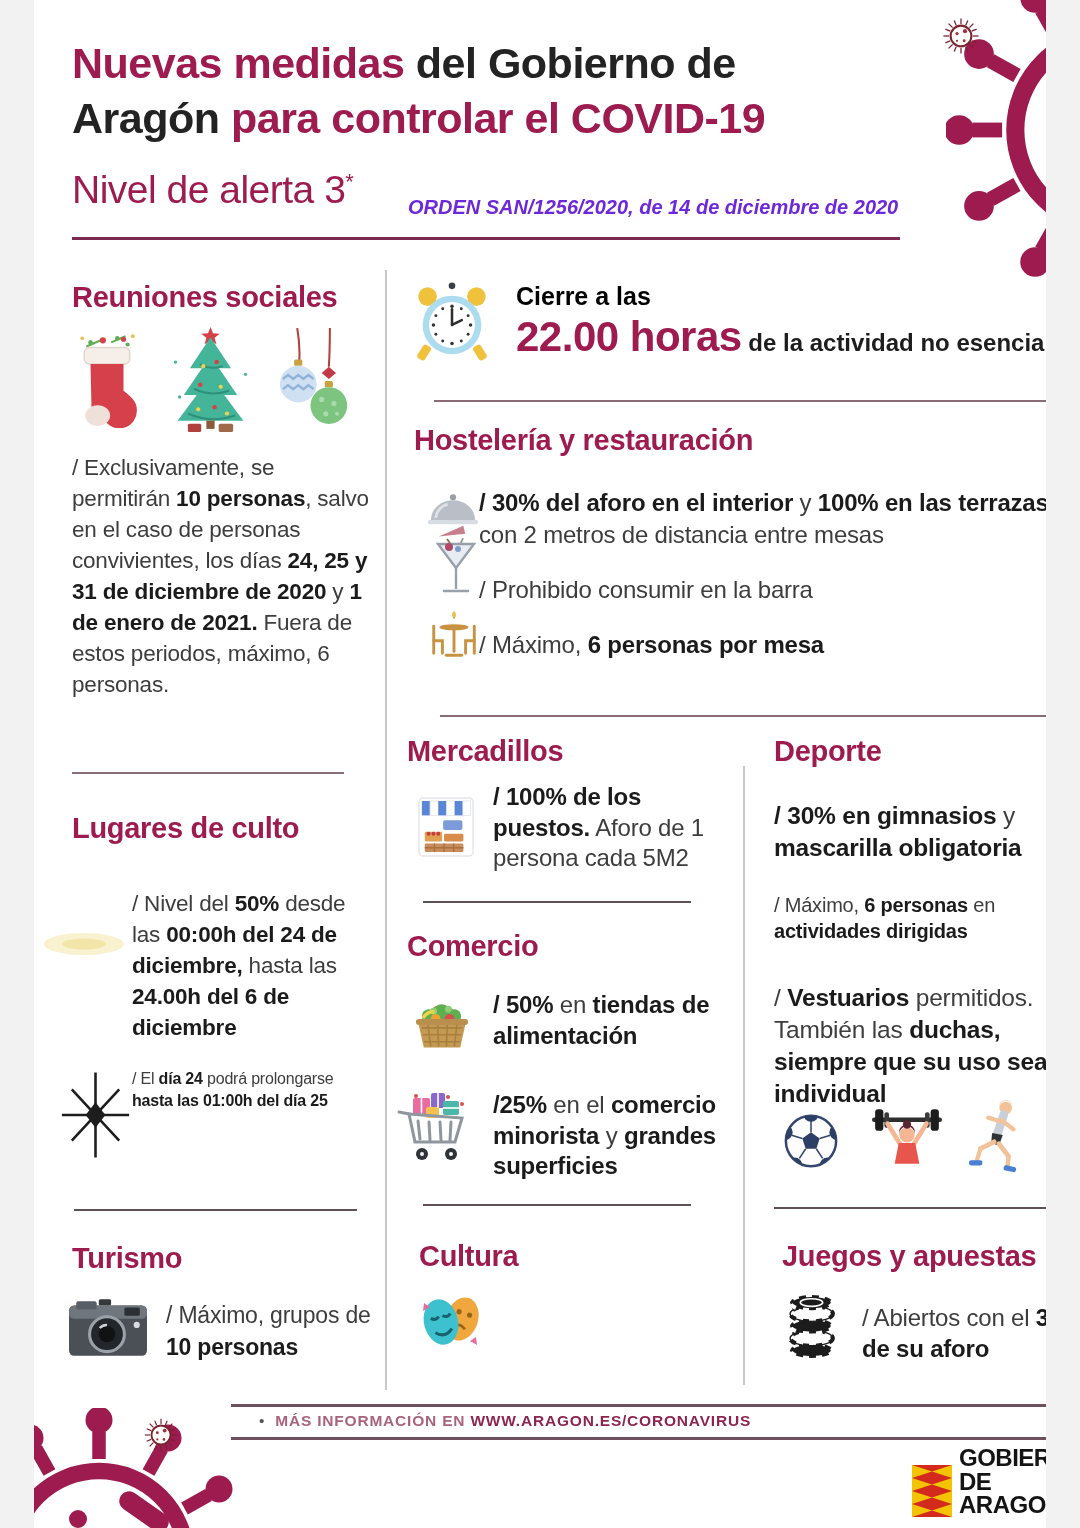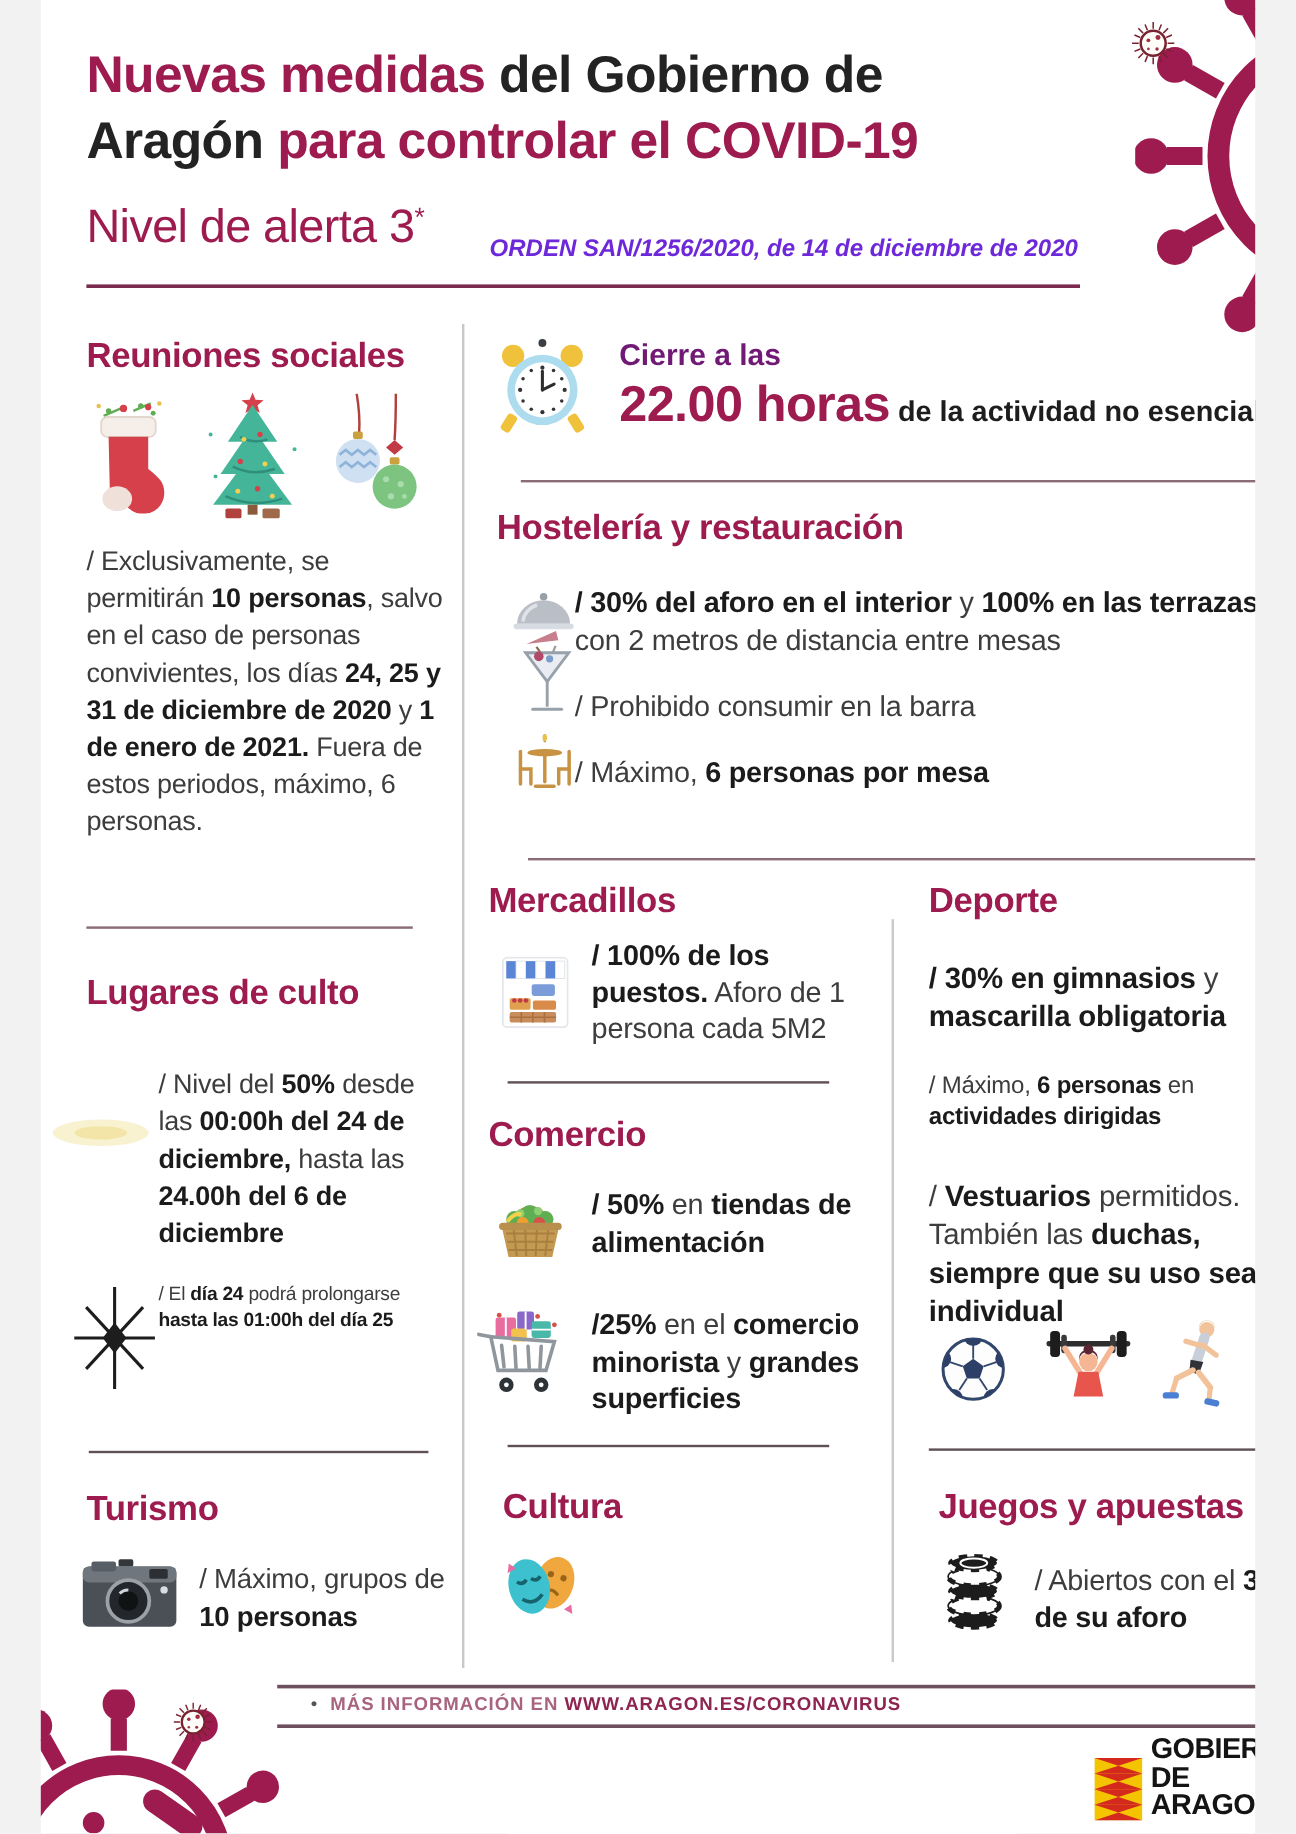--- a/index.html
+++ b/index.html
@@ -280,21 +280,21 @@
         <circle cx="26.5" cy="55.5" r="1.5"></circle>
           <circle cx="59.5" cy="55.5" r="1.5"></circle>
       </g>
       <g stroke="#2e2e2e" stroke-width="2.6" stroke-linecap="round">
         <line x1="43" y1="46" x2="43" y2="30"></line>
           <line x1="43" y1="46" x2="53" y2="41"></line>
       </g>
     </svg>
   </span>
   <div class="abs" style="left:482px;top:282px">
-    <div style="font-size:25px;font-weight:800;color:#701a75">Cierre a las</div>
+    <div style="font-size:25px;font-weight:800;color:#000000">Cierre a las</div>
     <div style="margin-top:2px;white-space:nowrap">
       <span class="accent" style="font-size:42px;font-weight:800;letter-spacing:-0.5px">22.00 horas</span><span style="font-size:24px;font-weight:800;color:#1d1d1d"> de la actividad no esencial</span>
     </div>
   </div>
   <div class="hr" style="left:400px;top:400px;width:637px"></div>
 
   <div class="sec-title" style="left:380px;top:424px">Hostelería y restauración</div>
 
   <span class="icon" style="left:392px;top:490px">
     <svg width="54" height="48" viewBox="0 0 55 48">

